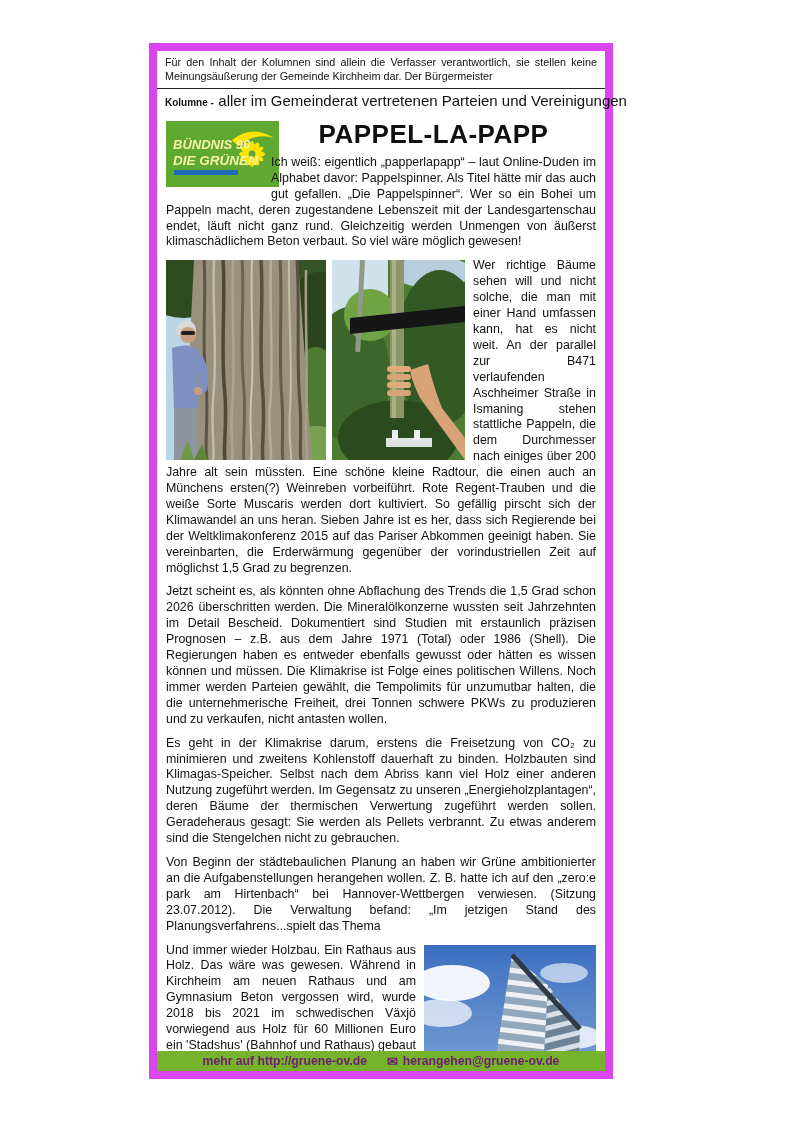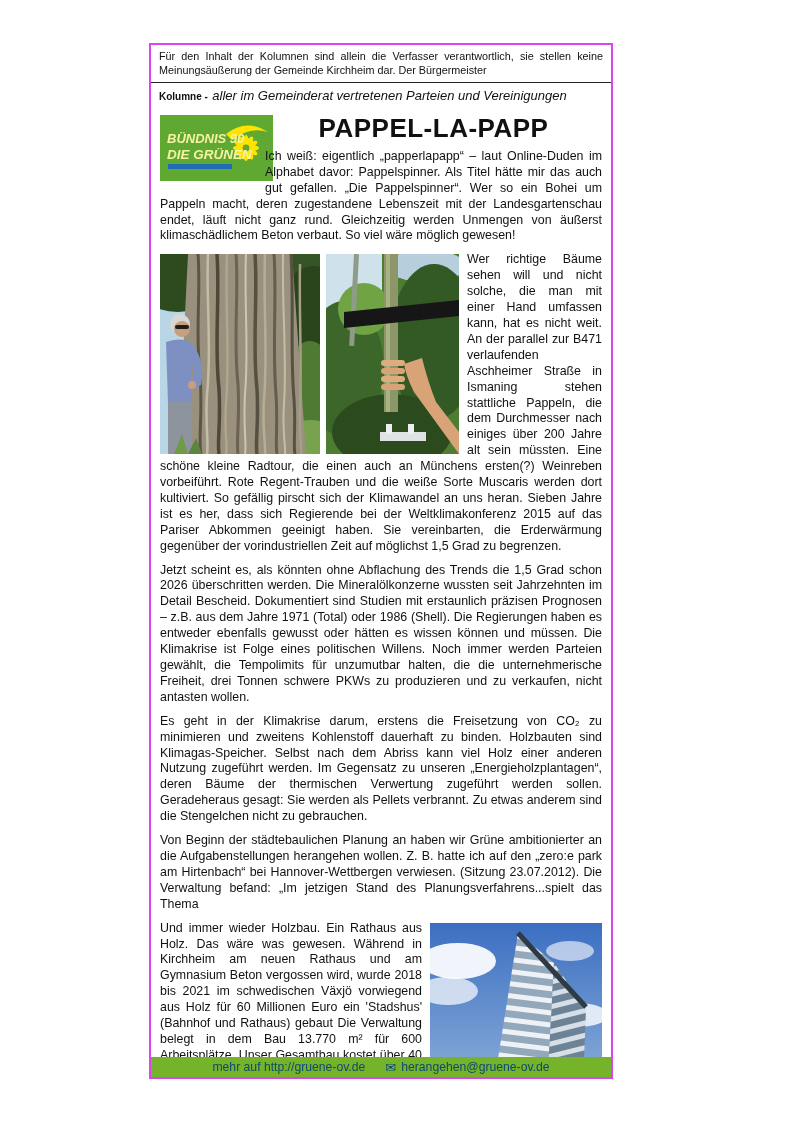--- a/index.html
+++ b/index.html
@@ -2,30 +2,30 @@
 <html lang="de"><head>
 <meta charset="utf-8">
 <style>
   html,body{margin:0;padding:0;}
   body{
     width:794px;height:1123px;background:#ffffff;position:relative;
     font-family:"Liberation Sans", sans-serif;color:#111;
   }
   .frame{
     position:absolute;left:149px;top:43px;width:464px;height:1036px;
-    border:2px solid #d946ef;box-sizing:border-box;background:#fff;
+    border:8px solid #d946ef;box-sizing:border-box;background:#fff;
     display:flex;flex-direction:column;
   }
   .disclaimer{
     padding:5px 8px 4px 8px;font-size:10.8px;line-height:1.28;
     text-align:justify;border-bottom:1.5px solid #222;
   }
   .kolumne{padding:3px 8px 5px 8px;white-space:nowrap;}
   .kolumne .lbl{font-weight:bold;font-size:10px;}
-  .kolumne .sub{font-size:13px;font-style:italic;}
+  .kolumne .sub{font-size:15px;}
   .article{
     flex:1;padding:4px 9px 0 9px;font-size:12.4px;line-height:15.9px;
     text-align:justify;overflow:hidden;hyphens:auto;-webkit-hyphens:auto;
   }
   .article p{margin:0 0 8px 0;}
   h1.title{
     font-size:26px;line-height:1.05;font-weight:bold;text-align:center;
     margin:2px 0 7px 0;letter-spacing:.5px;
   }
   .logo-float{
@@ -33,23 +33,24 @@
     line-height:0;
     border-radius:25px;
   }
   .trees-float{
     float:left;margin:2px 8px 2px 0;display:flex;gap:6px;line-height:0;
   }
   .building-float{
     float:right;margin:2px 0 3px 8px;line-height:0;
   }
   .footer-bar{
-    margin-top:auto;height:20px;background:#75b32b;color:#0c4a6e;
+    margin-top:auto;height:20px;background:#75b32b;color:#701a75;
     display:flex;align-items:center;justify-content:center;gap:20px;
     font-size:12.2px;
+    font-weight:bold;
   }
   .footer-bar .env{display:flex;align-items:center;gap:5px;}
   .footer-bar .glyph{font-size:13px;line-height:1;}
 </style>
 </head>
 <body>
 
 <div class="frame">
 
   <div class="disclaimer">Für den Inhalt der Kolumnen sind allein die Verfasser verantwortlich, sie stellen keine Meinungsäußerung der Gemeinde Kirchheim dar. Der Bürgermeister</div>

